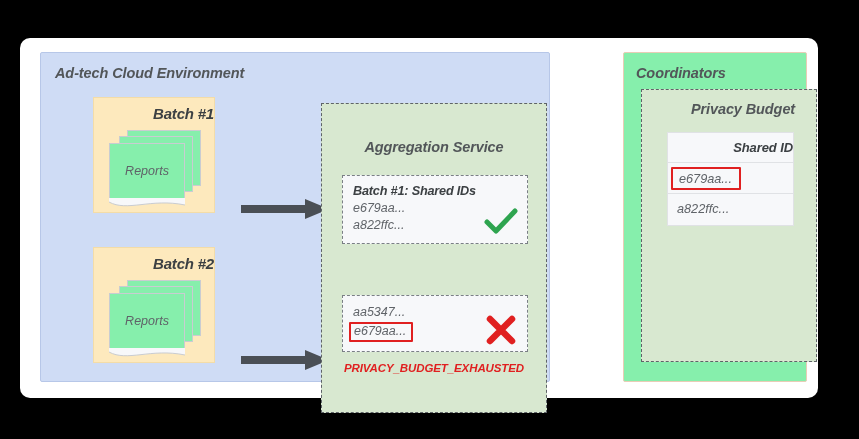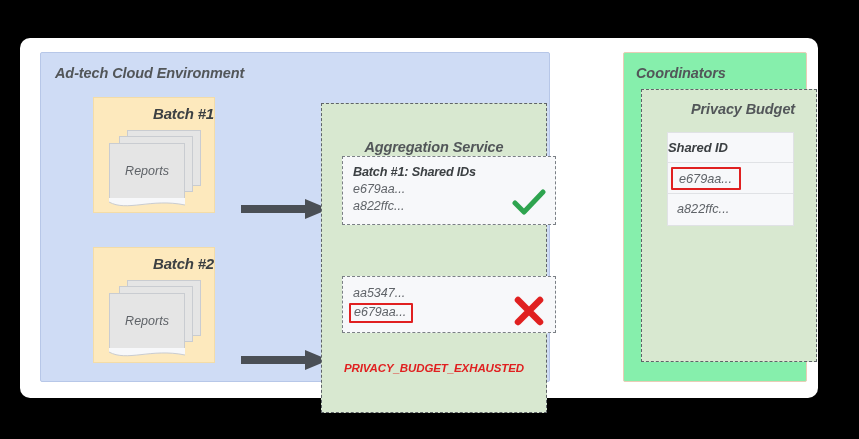--- a/index.html
+++ b/index.html
@@ -89,21 +89,21 @@
     left: 13px;
     top: 32px;
     width: 100px;
     height: 74px;
   }
   .doc {
     position: absolute;
     box-sizing: border-box;
     width: 74px;
     height: 56px;
-    background: #e5e5e5;
+    background: #86efac;
     border: 1px solid #c9ccd1;
   }
   .doc.back  { left: 20px; top: 0px; }
   .doc.mid   { left: 12px; top: 6px; }
   .doc.front {
     left: 2px; top: 13px;
     width: 76px; height: 58px;
     border-bottom: none;
     overflow: visible;
   }
@@ -153,25 +153,26 @@
     font-size: 14.5px;
     font-weight: 700;
     color: #525659;
     letter-spacing: -0.1px;
     margin-top: 24px;
   }
 
   .batch-detail {
     position: absolute;
     left: 20px;
-    width: 214px;
+    width: 186px;
     box-sizing: border-box;
     background: #f7f8fa;
     border: 1.4px dashed #7a7f85;
     padding: 8px 10px 9px 10px;
+    margin-top: 19px;
   }
   #batch1-detail { top: 52px; }
   #batch2-detail { top: 172px; }
   .detail-title {
     font-size: 12.7px;
     font-weight: 700;
     color: #3c4043;
     margin-bottom: 2px;
     letter-spacing: -0.2px;
   }
@@ -234,26 +235,27 @@
     top: 42px;
     width: 127px;
     box-sizing: border-box;
     background: #f7f8fa;
     border: 1px solid #e0e2e5;
   }
   .table-head {
     box-sizing: border-box;
     height: 30px;
     line-height: 30px;
-    text-align: left;
+    text-align: right;
     font-size: 13px;
     font-weight: 700;
     color: #3c4043;
     border-bottom: 1px solid #e0e2e5;
     letter-spacing: -0.1px;
+    padding-left: 12px;
   }
   .table-row {
     box-sizing: border-box;
     height: 31px;
     line-height: 31px;
     padding-left: 9px;
     font-size: 12.7px;
     color: #5f6368;
     border-bottom: 1px solid #e0e2e5;
     position: relative;

